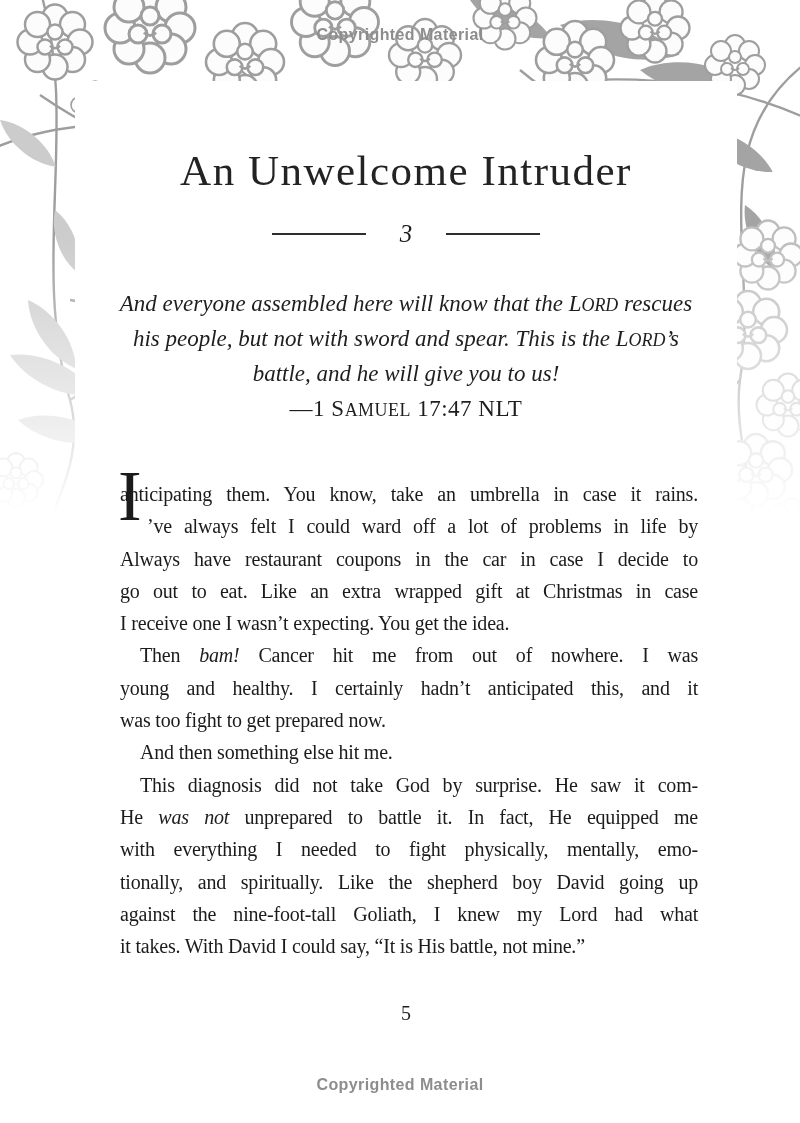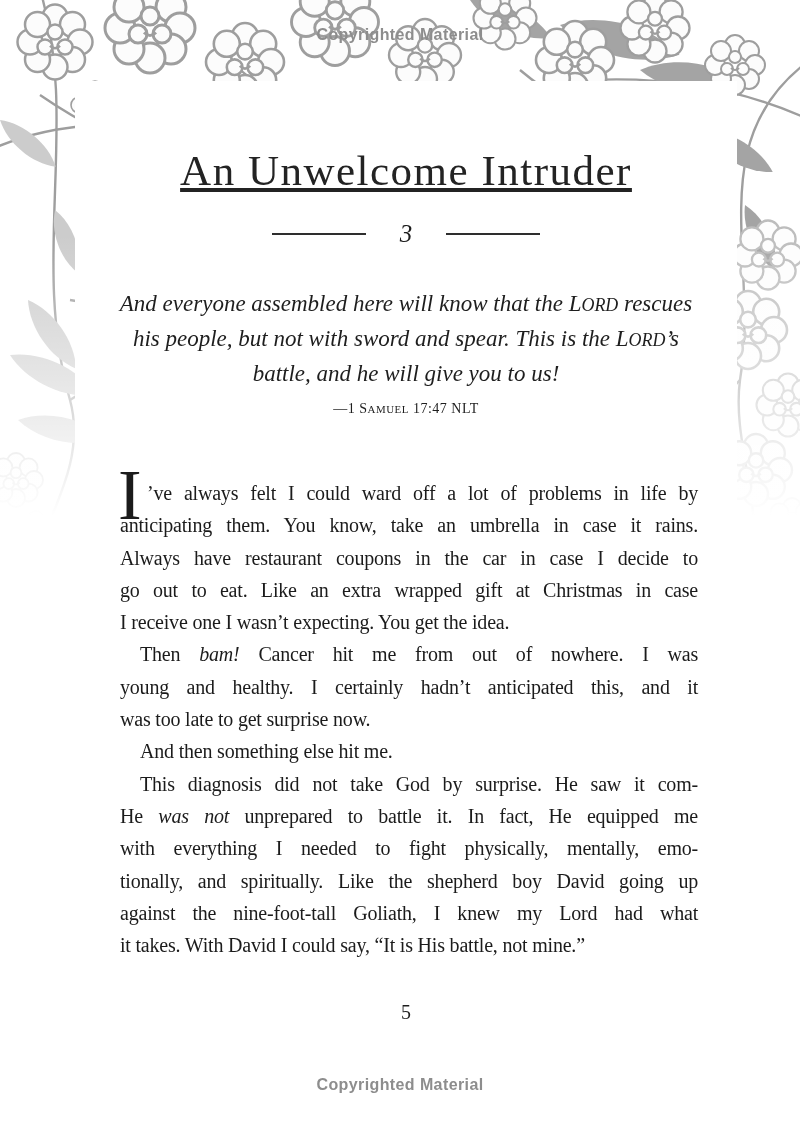--- a/index.html
+++ b/index.html
@@ -17,36 +17,36 @@
   }
   .copyright.top{top:26px;}
   .copyright.bottom{top:1076px;}
   
   .page{
     position:absolute;left:75px;top:81px;width:662px;height:1042px;
     background:#ffffff;z-index:2;overflow:hidden;
   }
   .chapter-title{
     margin-top:64px;text-align:center;font-size:43px;line-height:52px;
-    letter-spacing:1.5px;color:#232323;font-weight:400;text-decoration:underline;
+    letter-spacing:1.5px;color:#232323;font-weight:400;
   }
   .sep-row{
     margin-top:22px;height:30px;display:flex;align-items:center;
     justify-content:center;gap:34px;
   }
   .sep-line{width:94px;height:2px;background:#2e2e2e;}
   .chapter-number{font-style:italic;font-size:25px;color:#1d1d1d;}
   .epigraph{
     margin-top:38px;text-align:center;font-style:italic;
     font-size:23px;line-height:34px;color:#1e1e1e;
   }
   .epi-line{text-align:center;}
   .attribution{
     margin-top:6px;text-align:center;font-style:normal;
-    font-size:14px;line-height:24px;letter-spacing:.5px;
+    font-size:23px;line-height:24px;letter-spacing:.5px;
   }
   .sc{font-size:.78em;}
   .it{font-style:italic;}
   
   .body-text{
     margin-top:56px;padding:0 39px 0 45px;
     font-size:20px;line-height:32.3px;letter-spacing:-0.2px;color:#1b1b1b;
   }
   .para{margin:0;}
   .para.has-drop{position:relative;}
@@ -167,30 +167,30 @@
         <div class="epi-line"><span>And everyone assembled here will know that the </span><span>L</span><span class="sc">ORD</span><span> rescues</span></div>
         <div class="epi-line"><span>his people, but not with sword and spear. This is the </span><span>L</span><span class="sc">ORD</span><span>’s</span></div>
         <div class="epi-line"><span>battle, and he will give you to us!</span></div>
       </div>
 
     <div class="epigraph attribution"><span>—1 </span><span>S</span><span class="sc">AMUEL</span><span> 17:47 NLT</span></div>
 
     <div class="body-text">
         <div class="para has-drop">
           <span class="dropcap">I</span>
+          <div class="bline just"><span>anticipating them. You know, take an umbrella in case it rains.</span></div>
           <div class="bline just padfirst"><span>’ve always felt I could ward off a lot of problems in life by</span></div>
-          <div class="bline just"><span>anticipating them. You know, take an umbrella in case it rains.</span></div>
           <div class="bline just"><span>Always have restaurant coupons in the car in case I decide to</span></div>
           <div class="bline just"><span>go out to eat. Like an extra wrapped gift at Christmas in case</span></div>
           <div class="bline"><span>I receive one I wasn’t expecting. You get the idea.</span></div>
         </div>
         <div class="para">
           <div class="bline just indent"><span>Then </span><span class="it">bam!</span><span> Cancer hit me from out of nowhere. I was</span></div>
           <div class="bline just"><span>young and healthy. I certainly hadn’t anticipated this, and it</span></div>
-          <div class="bline"><span>was too late to get surprise now.</span></div>
+          <div class="bline"><span>was too fight to get prepared now.</span></div>
         </div>
         <div class="para">
           <div class="bline indent"><span>And then something else hit me.</span></div>
         </div>
         <div class="para">
           <div class="bline just indent"><span>This diagnosis did not take God by surprise. He saw it com-</span></div>
           <div class="bline just"><span>He </span><span class="it">was not</span><span> unprepared to battle it. In fact, He equipped me</span></div>
           <div class="bline just"><span>with everything I needed to fight physically, mentally, emo-</span></div>
           <div class="bline just"><span>tionally, and spiritually. Like the shepherd boy David going up</span></div>
           <div class="bline just"><span>against the nine-foot-tall Goliath, I knew my Lord had what</span></div>

